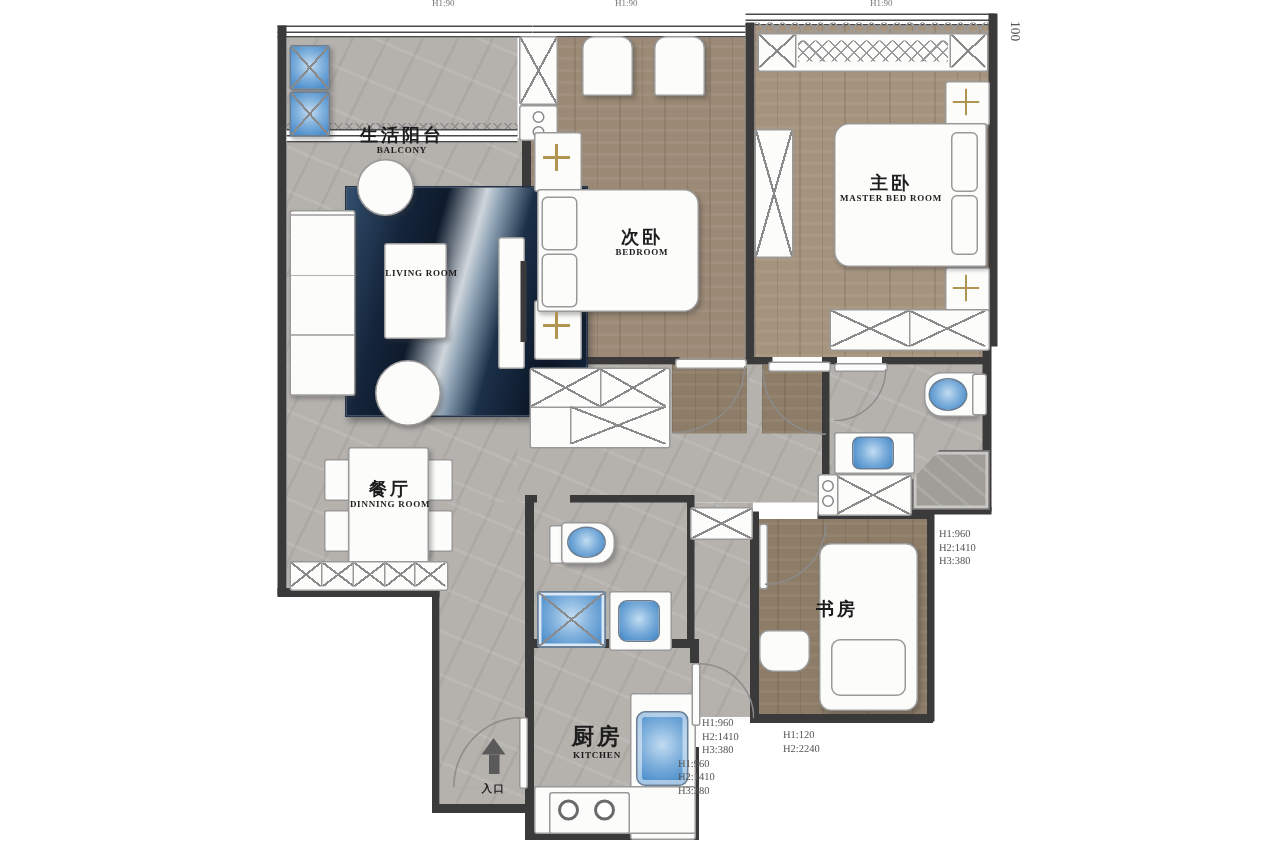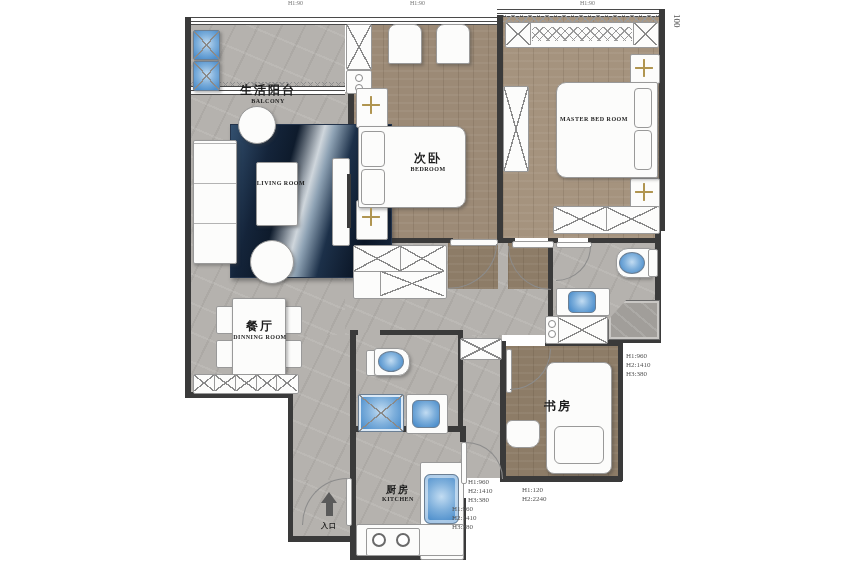--- a/index.html
+++ b/index.html
@@ -258,27 +258,28 @@
   </div>
   <div class="rlabel" style="left:368px;top:152px;width:120px;">
     <span class="zh">次卧</span>
     <span class="en">BEDROOM</span>
   </div>
   <div class="rlabel" style="left:195px;top:320px;width:130px;">
     <span class="zh">餐厅</span>
     <span class="en">DINNING ROOM</span>
   </div>
   <div class="rlabel" style="left:522px;top:116px;width:144px;">
+    <span class="zh">主卧</span>
     <span class="en">MASTER BED ROOM</span>
   </div>
   <div class="rlabel" style="left:506px;top:400px;width:104px;">
     <span class="zh">书房</span>
   </div>
   <div class="rlabel" style="left:356px;top:484px;width:84px;">
-    <span class="zh" style="font-size:10px;">厨房</span>
+    <span class="zh" style="font-size:15px;">厨房</span>
     <span class="en">KITCHEN</span>
   </div>
 
   <div class="dim topdim" style="left:288px;top:0px;">
       <span>H1:90</span>
     </div>
   <div class="dim topdim" style="left:410px;top:0px;">
       <span>H1:90</span>
     </div>
   <div class="dim topdim" style="left:580px;top:0px;">

